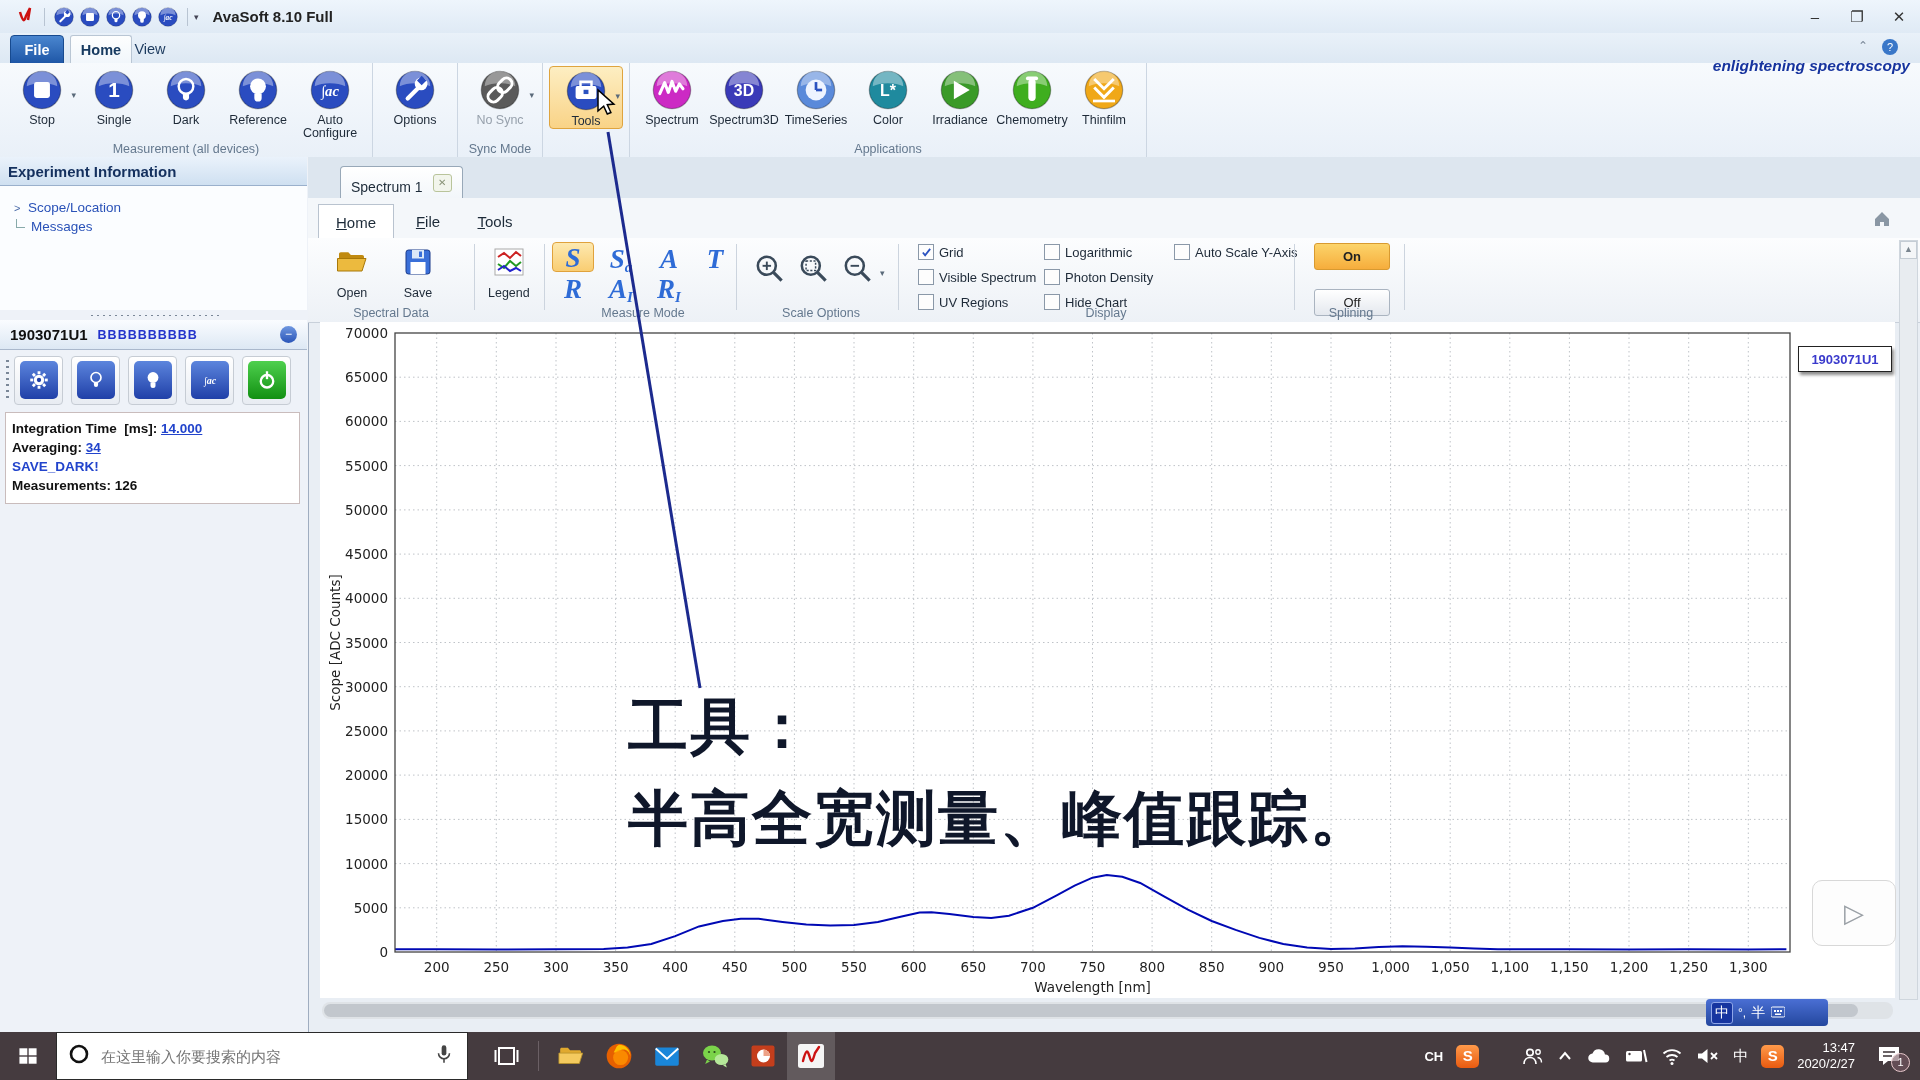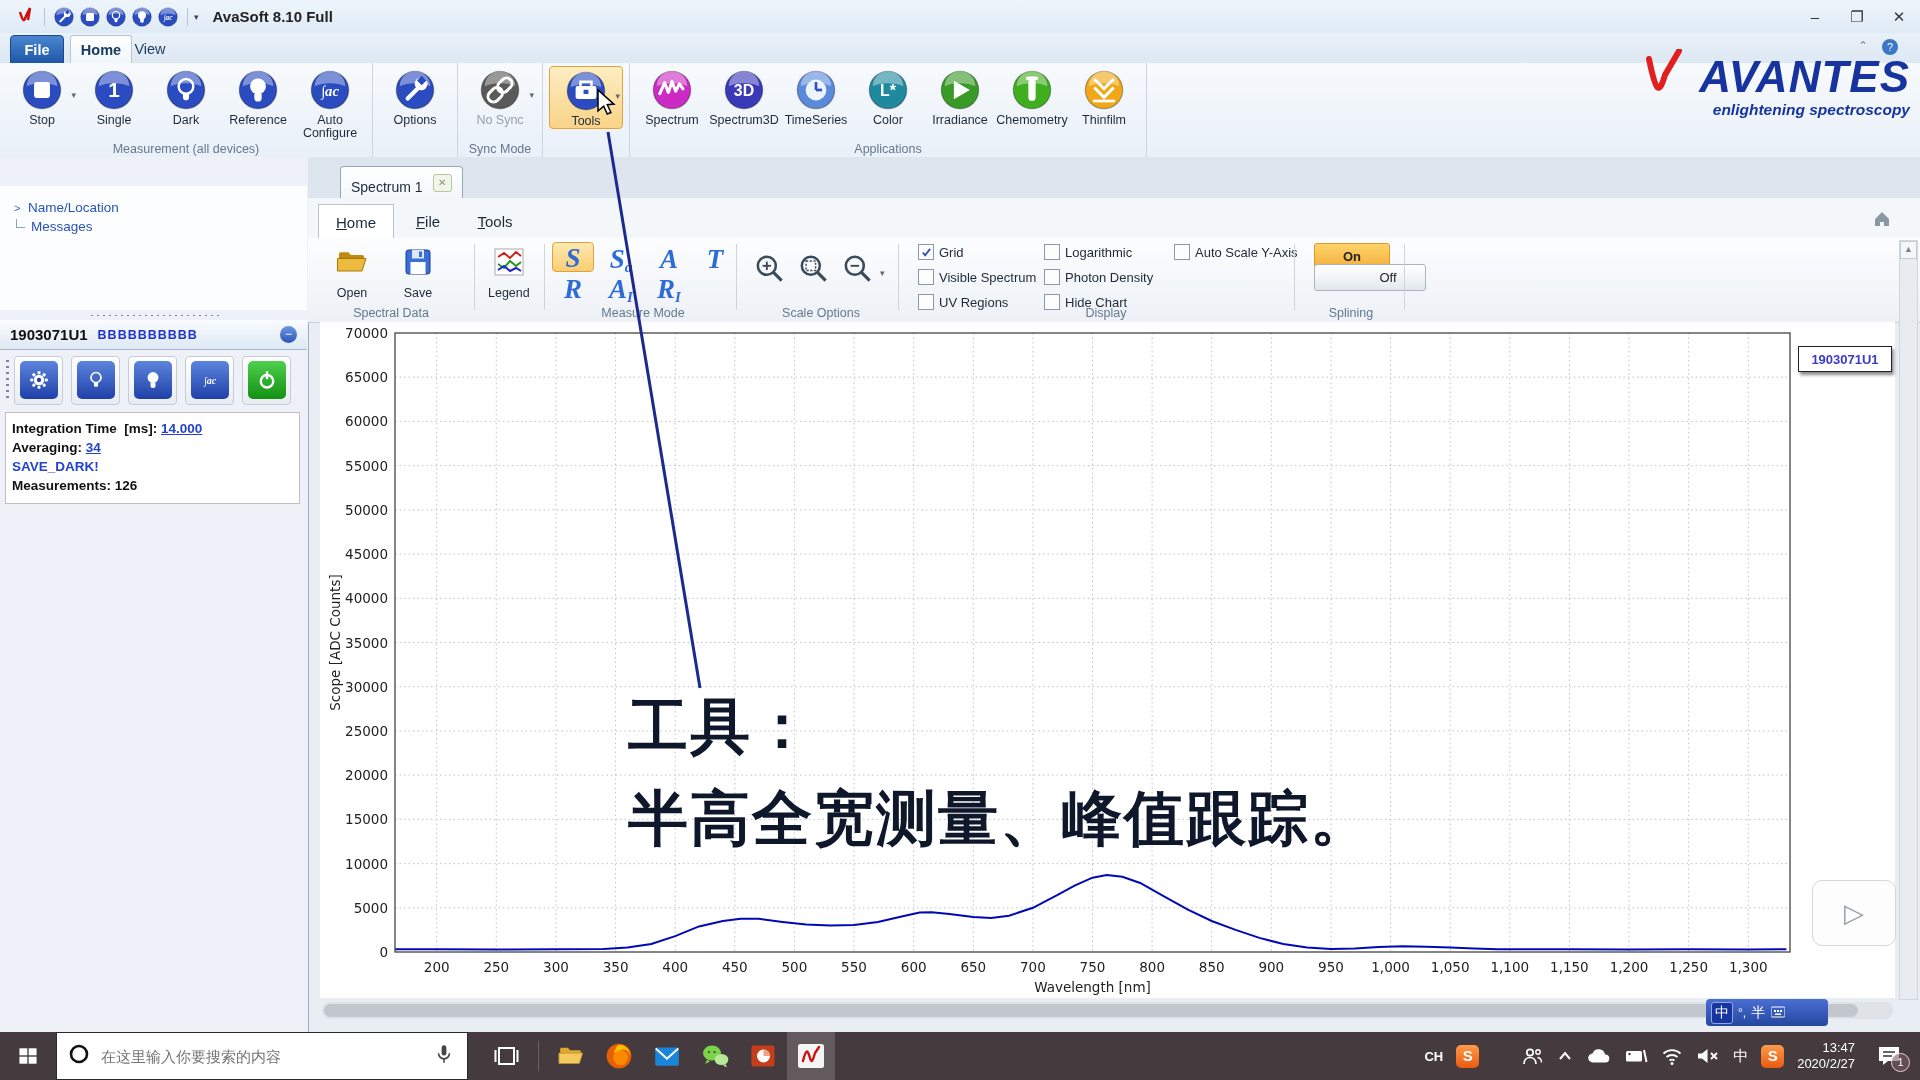--- a/index.html
+++ b/index.html
@@ -317,36 +317,31 @@
               <path d="M10 9 L18 17 L26 9 M10 16 L18 24 L26 16" fill="none" stroke="#fff" stroke-width="2.4"></path>
               <line x1="9" y1="27" x2="27" y2="27" stroke="#fff" stroke-width="2.2"></line>
             </svg></span>
           <span class="rlab">Thinfilm</span>
         </div>
         <div class="rgroup-label">Applications</div>
       </div>
     </div>
 
   <div id="logo" class="abs">
-    <div class="brand">
-      <span class="abs" style="left:-14px;top:-6px;width:40px;height:52px;">
-        <svg viewBox="0 0 40 52">
-            <path d="M3 10 C10 44,13 46,19 26 L33 2" stroke="#e02020" stroke-width="6" fill="none" stroke-linecap="round"></path>
-          </svg>
-      </span>
-      <span>AVANTES</span>
-    </div>
     <div class="tag">enlightening spectroscopy</div>
   </div>
 
   <div id="sidebar" class="abs">
+    <div id="exp-head" class="abs">
+      <span>Experiment Information</span>
+    </div>
     <div id="exp-body" class="abs">
       <div class="tree-item" style="margin-top:14px;">
         <span class="tree-exp">&gt;</span>
-        <span>Name/Location</span>
+        <span>Scope/Location</span>
       </div>
       <div class="tree-item">
         <span class="tree-exp" style="border-left:1px solid #8aa;border-bottom:1px solid #8aa;width:8px;height:8px;margin:-6px 6px 0 2px;"></span>
         <span>Messages</span>
       </div>
     </div>
     <div class="splitter abs">
         <div class="dots-h"></div>
       </div>
     <div id="dev-head" class="abs">
@@ -531,21 +526,21 @@
           <span class="cb-box"></span>
           <span class="cb-lab">Hide Chart</span>
         </div>
         <div class="cb-row" style="left:866px;top:6px;">
           <span class="cb-box"></span>
           <span class="cb-lab">Auto Scale Y-Axis</span>
         </div>
       </div>
     <div class="tsep" style="left:986px;"></div>
     <div class="spl-btn on" style="left:1006px;top:5px;">On</div>
-    <div class="spl-btn off" style="left:1006px;top:26px;padding-left:36px;">Off</div>
+    <div class="spl-btn off" style="left:1006px;top:51px;">Off</div>
     <div class="tsep" style="left:1096px;"></div>
     <div class="tlabel" style="left:23px;width:120px;">Spectral Data</div>
     <div class="tlabel" style="left:280px;width:110px;">Measure Mode</div>
     <div class="tlabel" style="left:458px;width:110px;">Scale Options</div>
     <div class="tlabel" style="left:748px;width:100px;">Display</div>
     <div class="tlabel" style="left:1003px;width:80px;">Splining</div>
   </div>
 
   <div id="chartbox" class="abs"></div>
   <div id="chart-layer" class="abs" style="left:0;top:0;width:1920px;height:1080px;pointer-events:none;z-index:5;">

